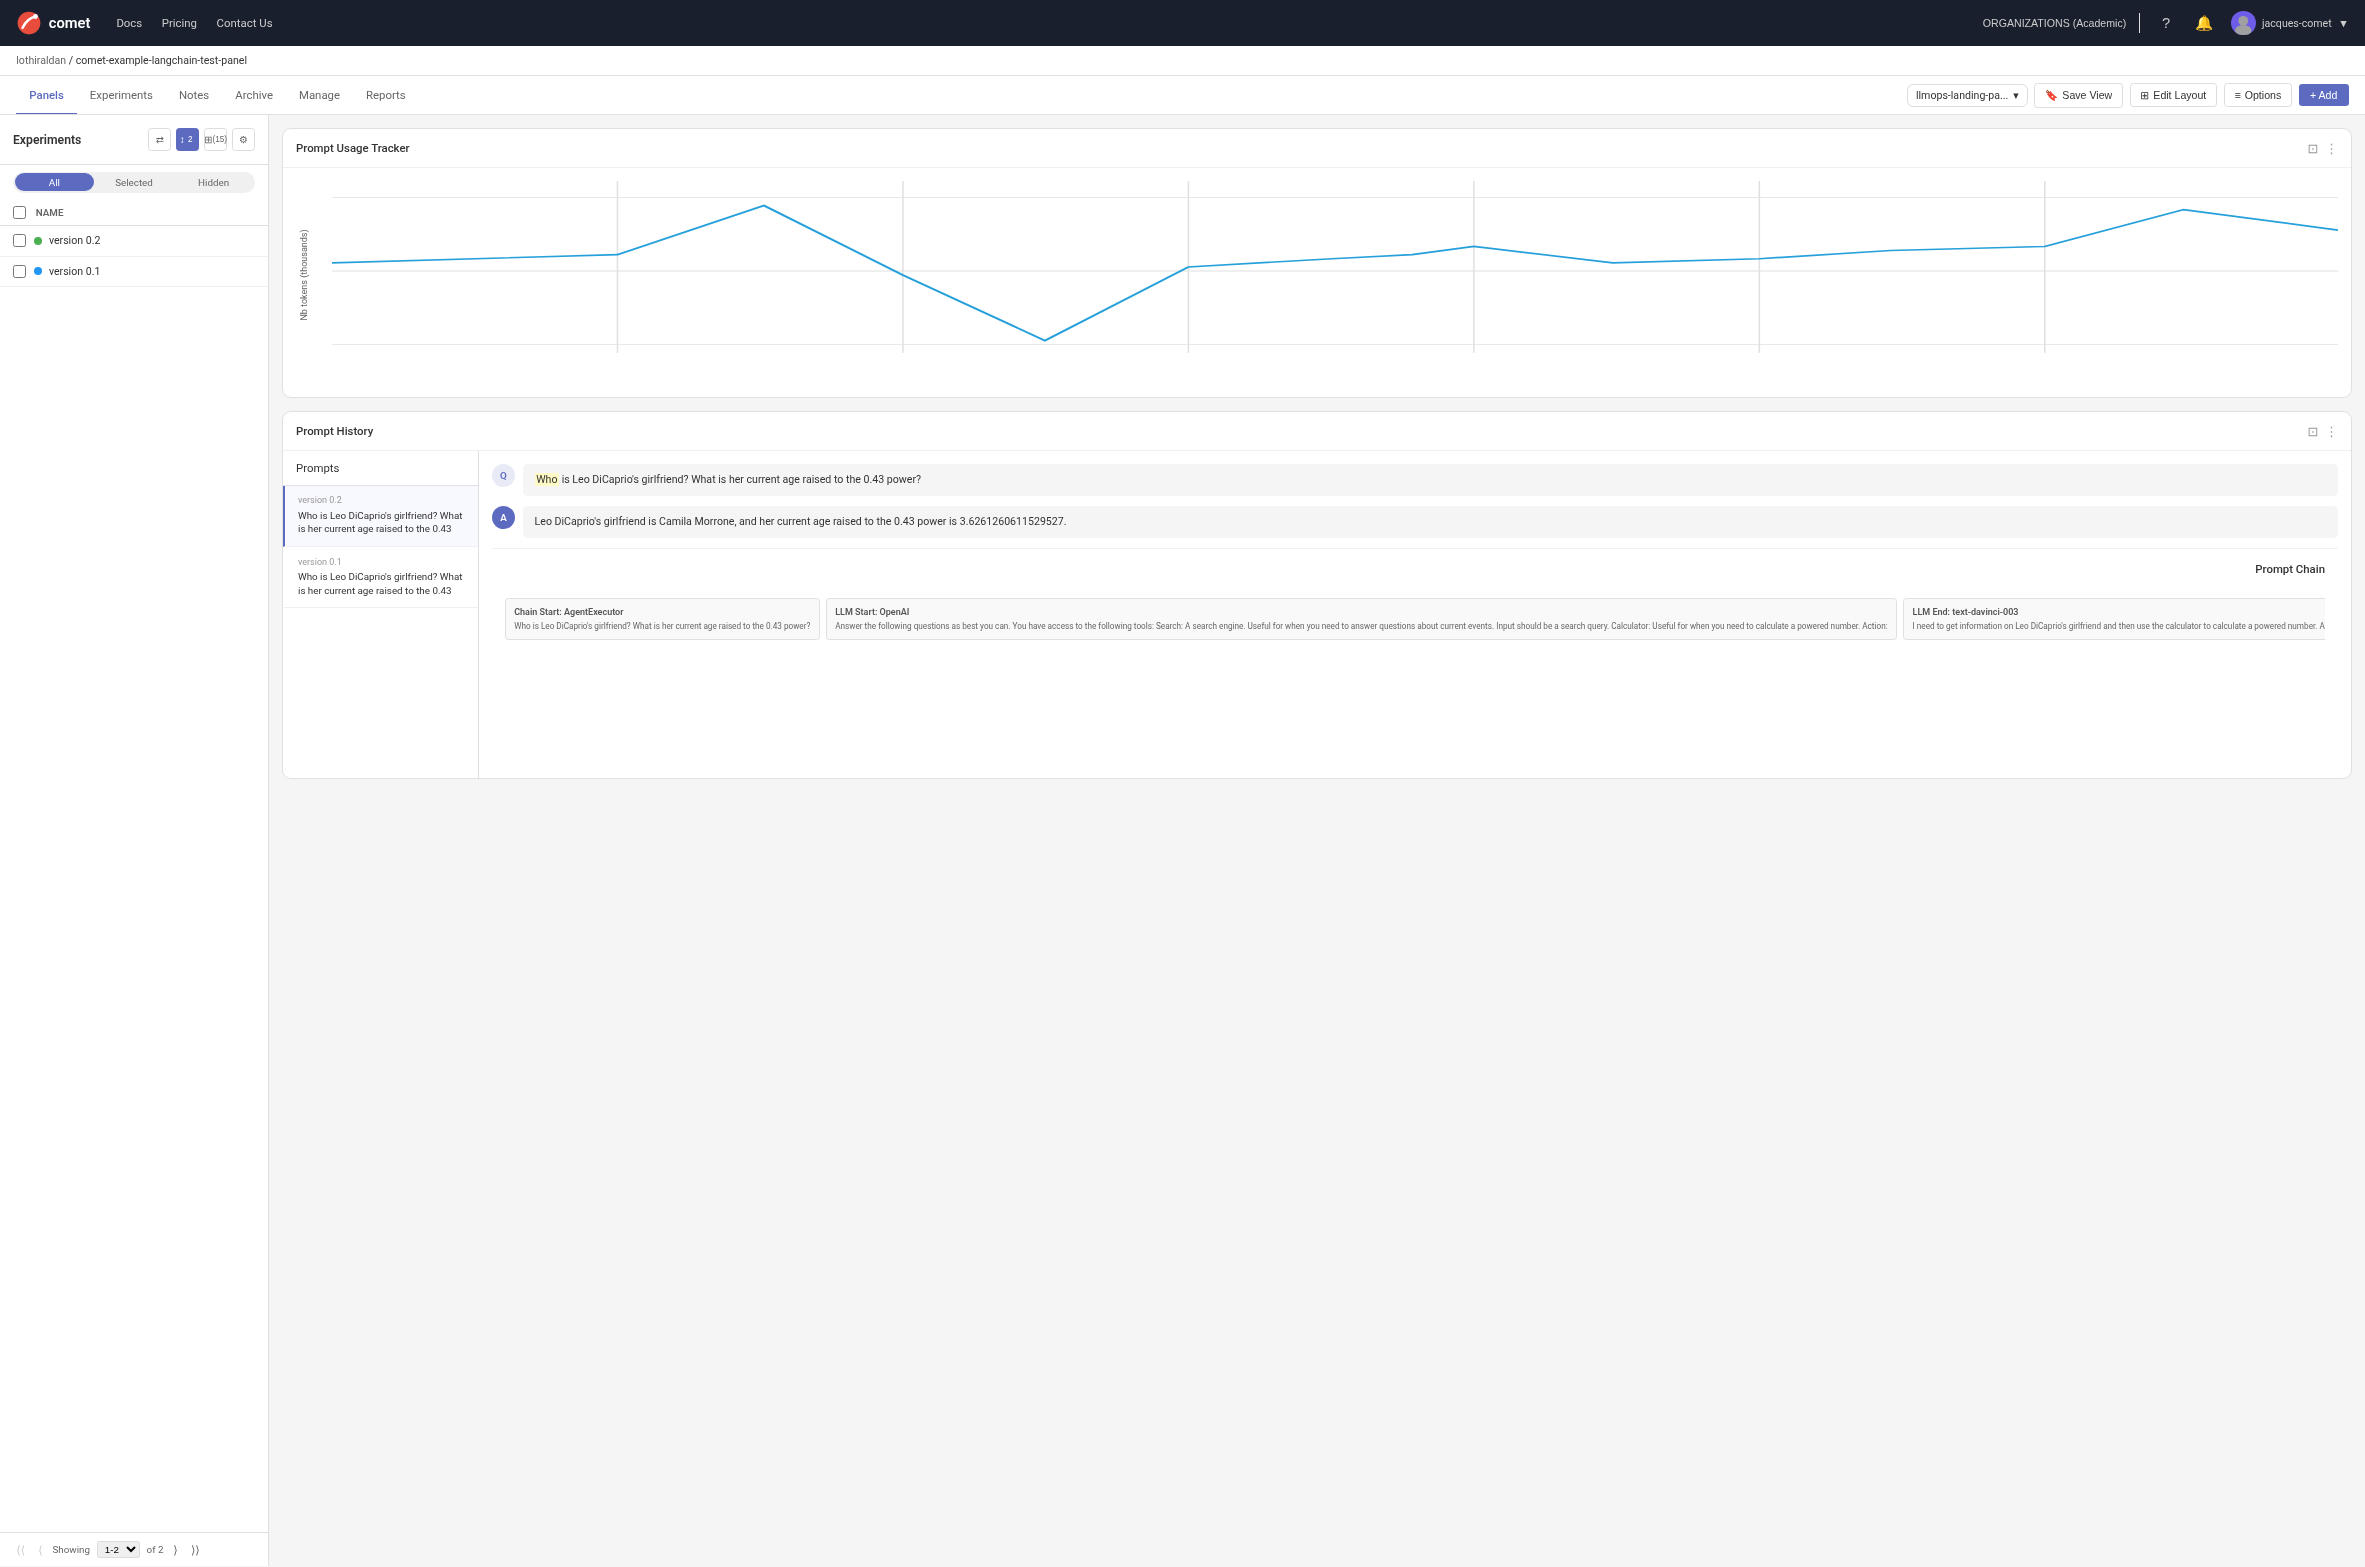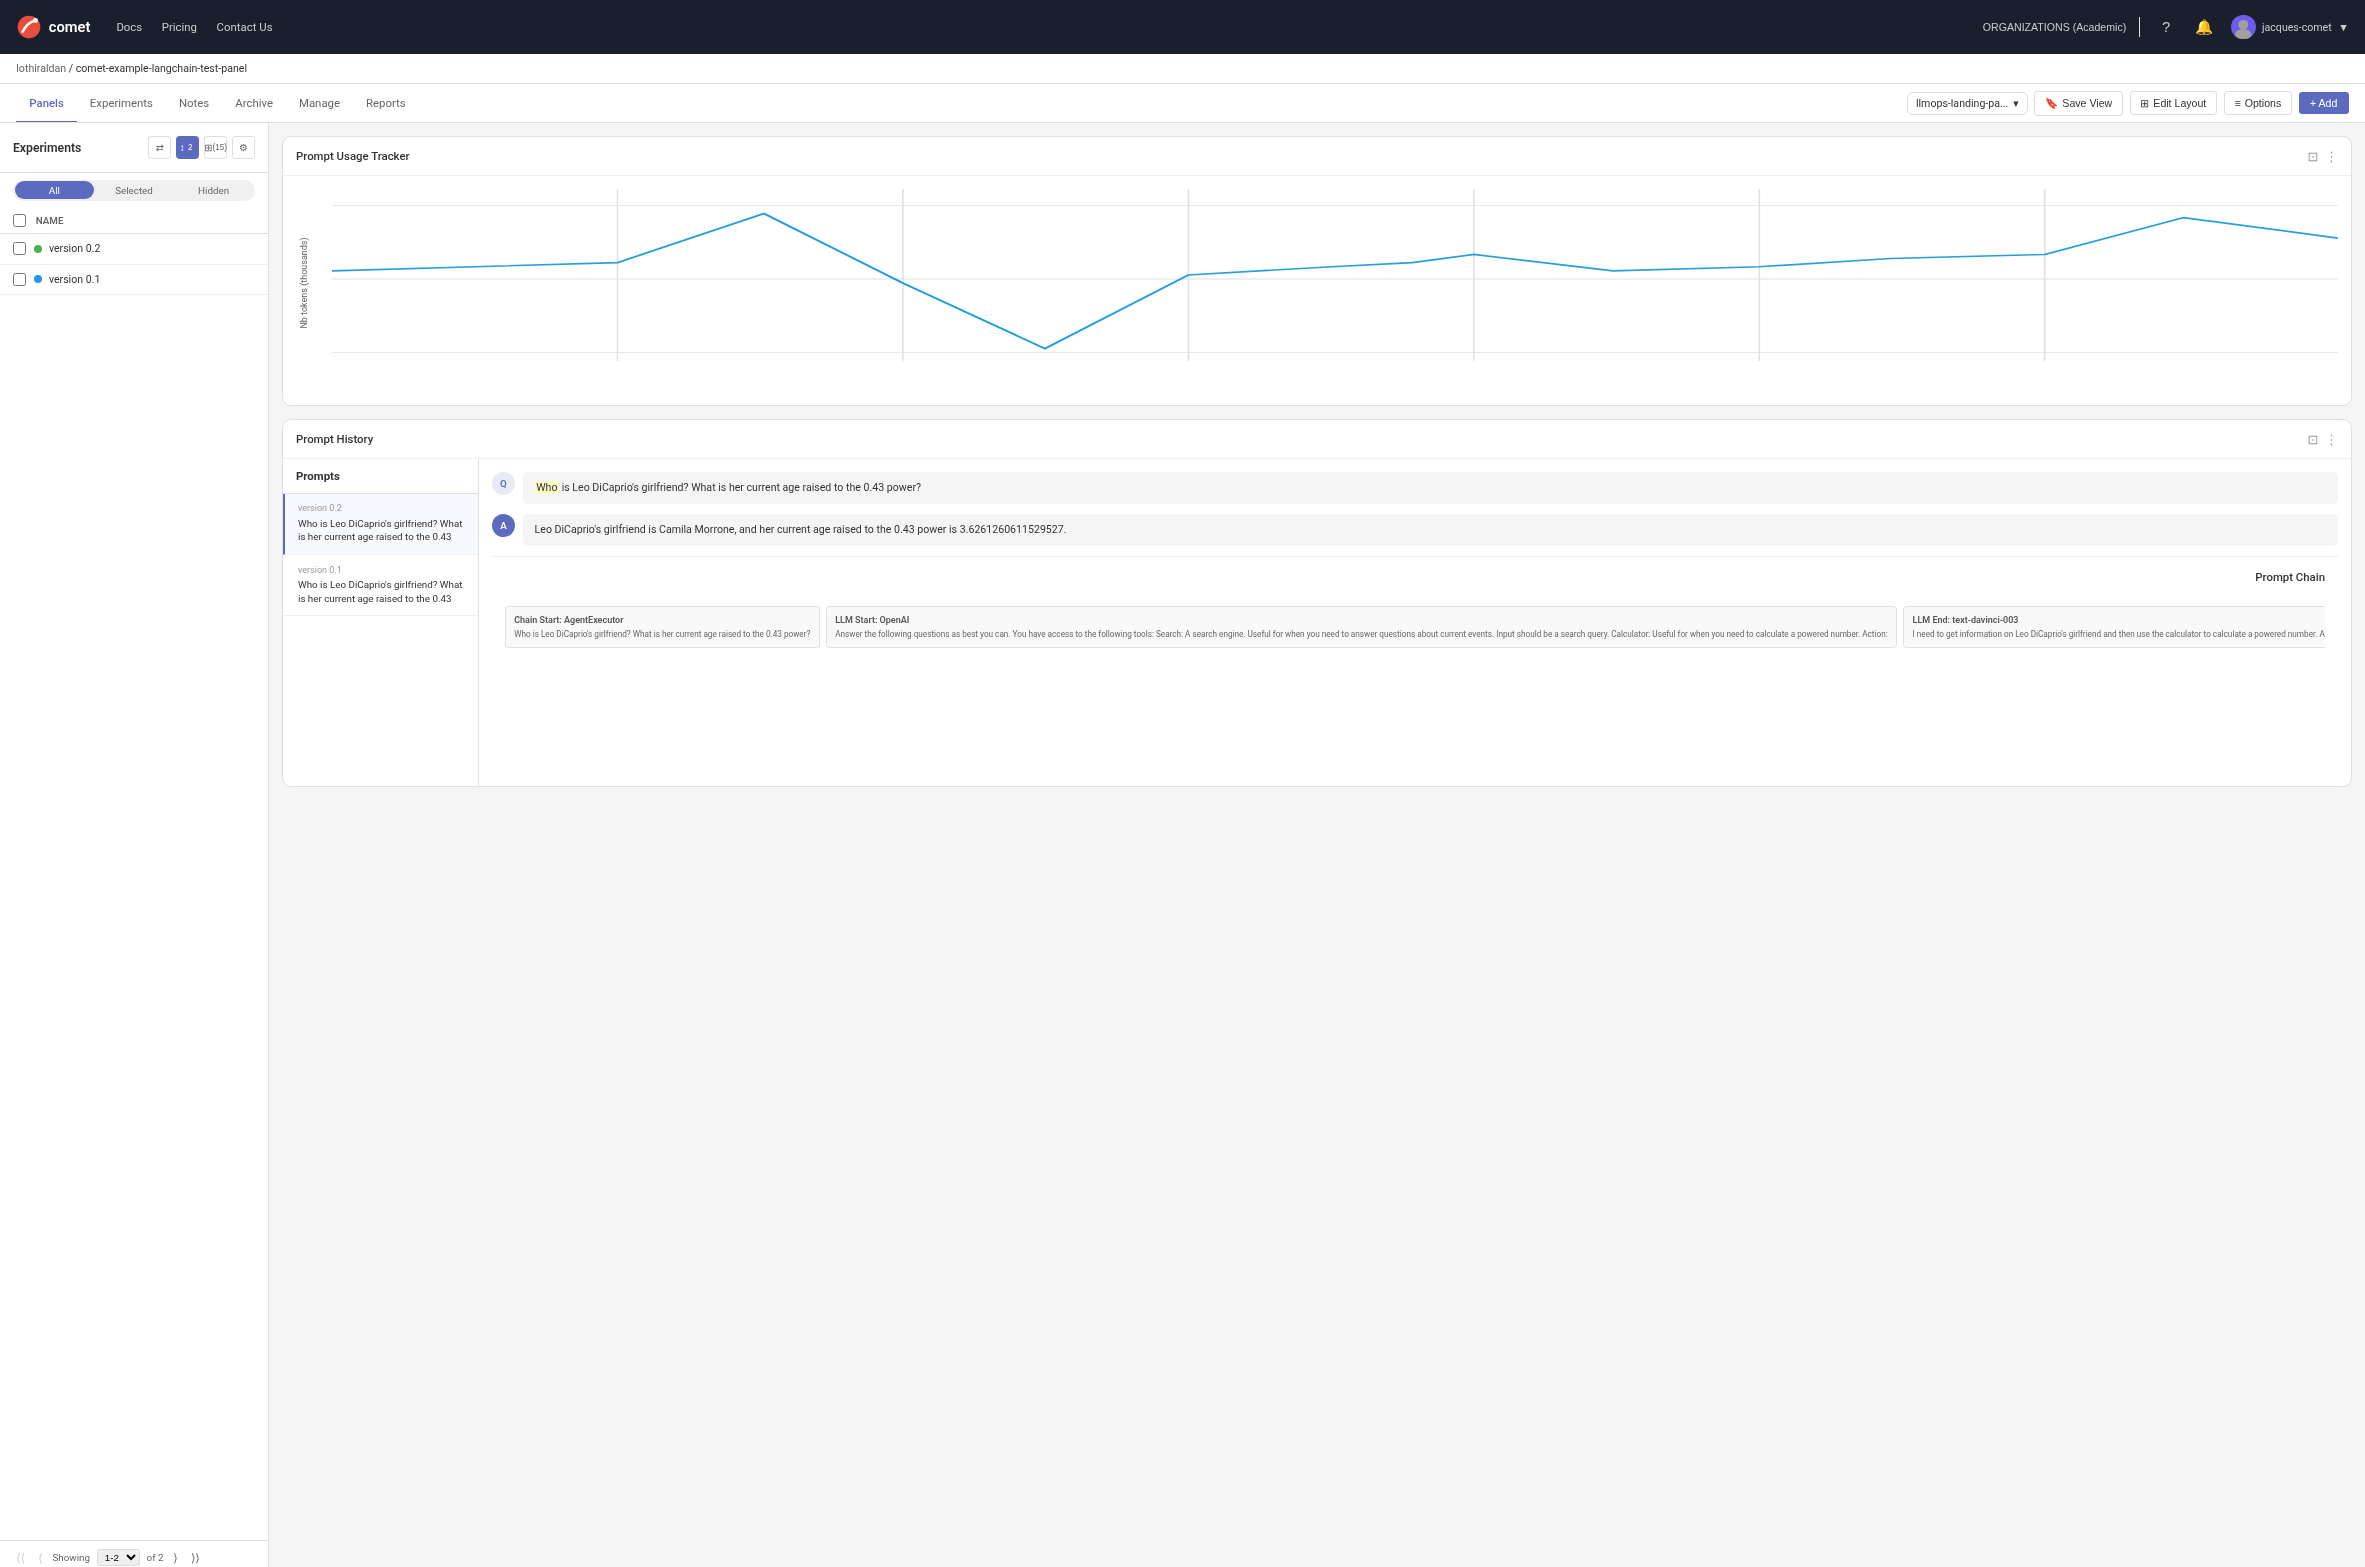--- a/index.html
+++ b/index.html
@@ -4,21 +4,21 @@
   <style>
     * { box-sizing: border-box; margin: 0; padding: 0; }
     body { font-family: -apple-system, BlinkMacSystemFont, 'Segoe UI', Roboto, sans-serif; background: #f5f5f5; color: #333; font-size: 10.6px; }
 
     
     .top-nav {
       background: #1a1f2e;
       display: flex;
       align-items: center;
       padding: 0 16.3px;
-      height: 54px;
+      height: 46px;
       gap: 26px;
     }
     .logo-area { display: flex; align-items: center; gap: 6.5px; }
     .logo-icon { width: 26px; height: 26px; }
     .logo-text { color: white; font-size: 14.7px; font-weight: 600; }
     .nav-links { display: flex; gap: 19.6px; flex: 1; text-align: center; }
     .nav-link { color: #ccc; text-decoration: none; font-size: 11.4px; }
     .nav-right { display: flex; align-items: center; gap: 13px; margin-left: auto; }
     .org-btn { color: #ccc; font-size: 10.6px; background: none; border: none; cursor: pointer; }
     .icon-btn { color: #ccc; background: none; border: none; cursor: pointer; font-size: 14.7px; width: 26px; height: 26px; display: flex; align-items: center; justify-content: center; border-radius: 50%; }
@@ -92,21 +92,21 @@
 
     
     .chart-container { padding: 13px; height: 229px; position: relative; }
     .axis-label { font-size: 10px; fill: #666; }
     .chart-line { fill: none; stroke: #26a0da; stroke-width: 2; }
     .grid-line { stroke: #e0e0e0; stroke-width: 1; }
 
     
     .prompt-history-content { display: flex; height: 327px; }
     .prompts-list { width: 196px; border-right: 0.8px solid #e0e0e0; overflow-y: auto; }
-    .prompts-list-header { padding: 9.8px 13px; font-size: 11.4px; font-weight: 700; border-bottom: 0.8px solid #e0e0e0; }
+    .prompts-list-header { padding: 9.8px 13px; font-size: 11.4px; font-weight: 400; border-bottom: 0.8px solid #e0e0e0; }
     .prompt-item { padding: 9.8px 13px; border-bottom: 0.8px solid #f0f0f0; cursor: pointer; border-left: 2.4px solid transparent; }
     .prompt-item.active { border-left: 2.4px solid #5c6bc0; background: #f8f8ff; }
     .prompt-version { font-size: 9px; color: #999; margin-bottom: 3.3px; }
     .prompt-text { font-size: 9.8px; color: #333; line-height: 1.4; }
 
     .prompt-detail { flex: 1; padding: 13px; overflow-y: auto; }
     .chat-row { display: flex; align-items: flex-start; gap: 8.2px; margin-bottom: 9.8px; }
     .chat-avatar { width: 23px; height: 23px; border-radius: 50%; display: flex; align-items: center; justify-content: center; font-size: 9.8px; font-weight: 600; flex-shrink: 0; }
     .chat-avatar.q { background: #e8eaf6; color: #5c6bc0; }
     .chat-avatar.a { background: #5c6bc0; color: white; }

